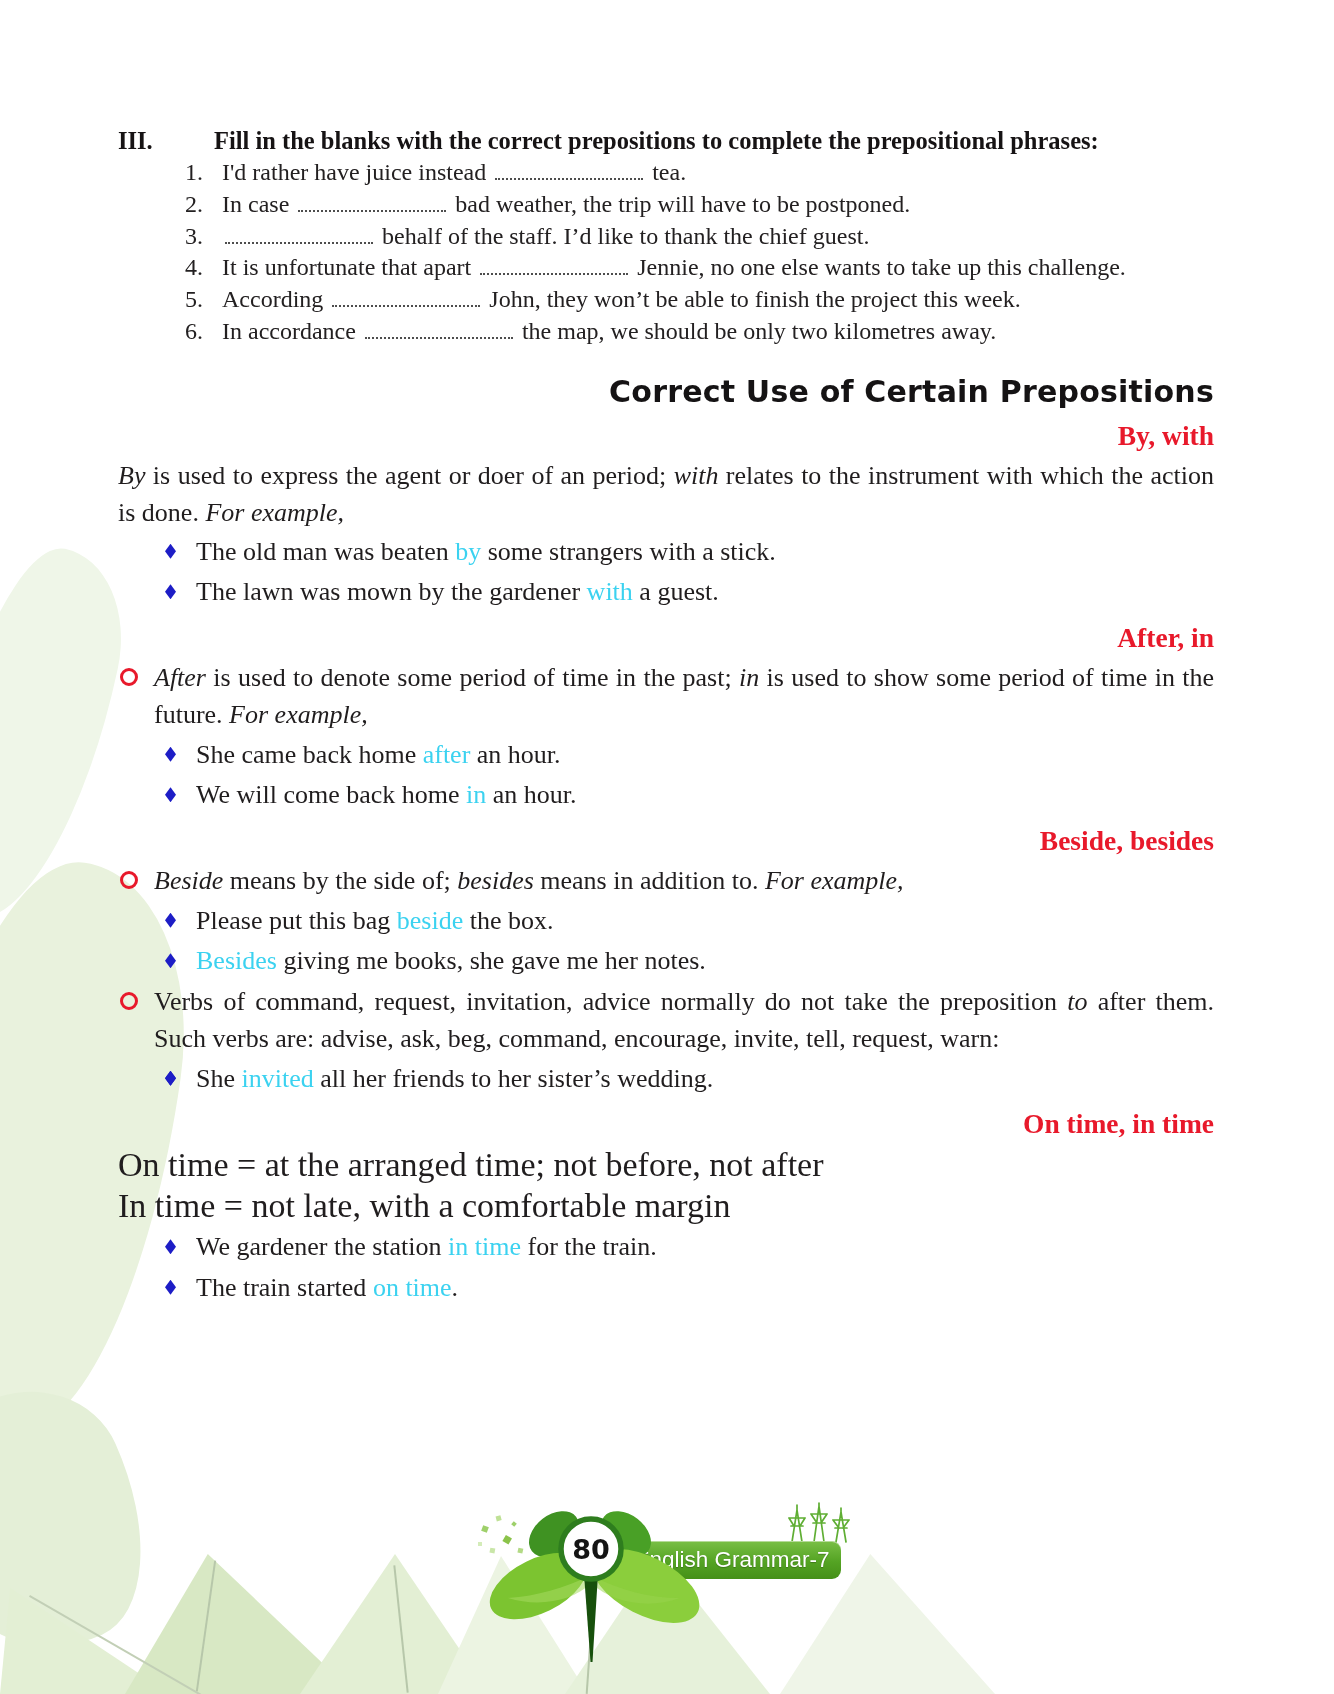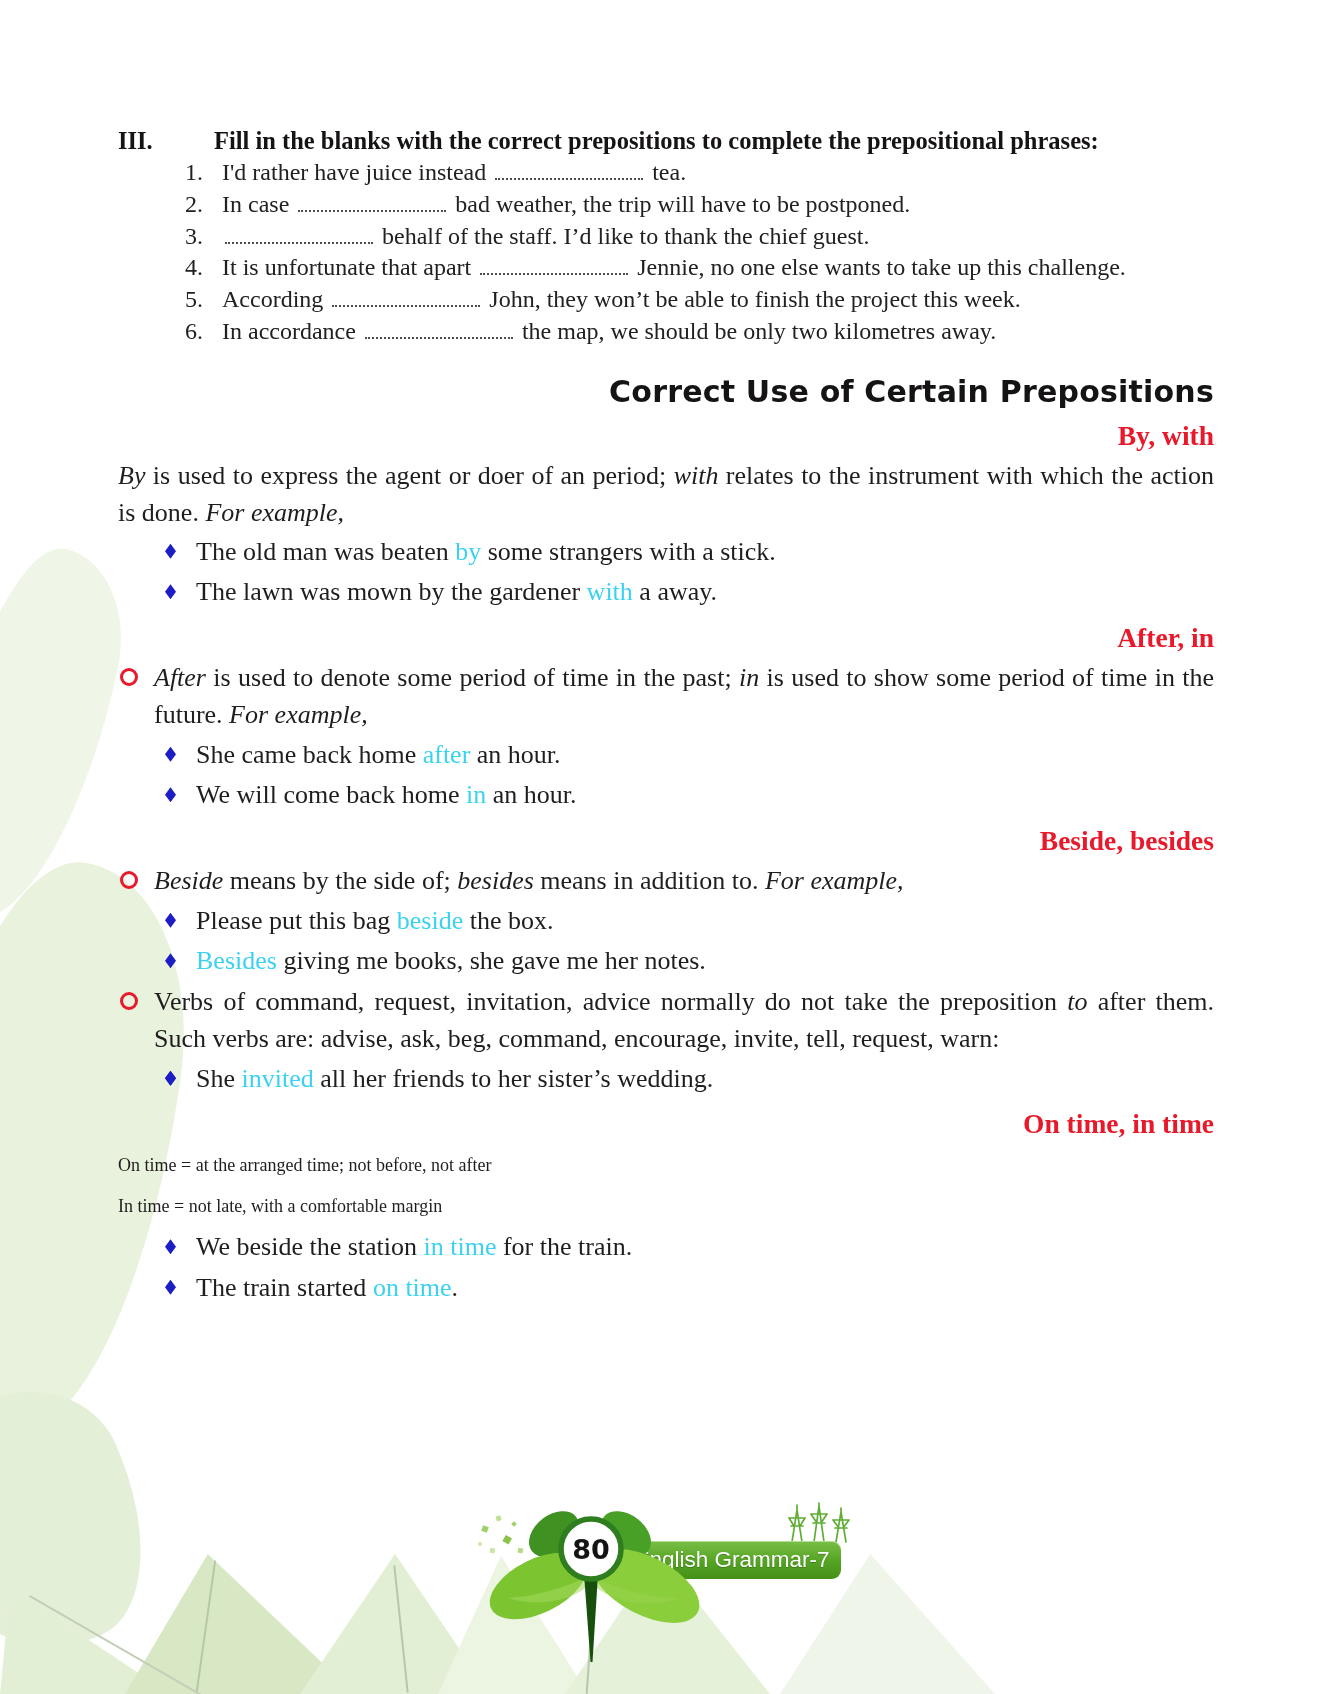--- a/index.html
+++ b/index.html
@@ -41,21 +41,21 @@
   .ex-text{flex:1;text-align:justify;}
   .blank{display:inline-block;width:148px;height:0.78em;border-bottom:2.6px dotted #4d4d4d;
          margin:0 3px;vertical-align:baseline;}
 
   .main-heading{font-family:"DejaVu Sans",sans-serif;font-weight:bold;font-size:30px;
                 letter-spacing:0.2px;text-align:right;color:#151314;margin:26px 0 10px;}
 
   .red-heading{color:var(--accent-red,#e8192b);font-size:27.5px;line-height:33px;
                font-weight:bold;margin:9px 0 5px;text-align:right;}
   .para{font-size:26px;line-height:37px;text-align:justify;margin:0;}
-  .plain{font-size:18px;line-height:40px;margin:1px 0;}
+  .plain{font-size:34px;line-height:40px;margin:1px 0;}
   .it{font-style:italic;}
   .cy{color:var(--highlight-cyan,#3bd2f0);}
 
   .o-para{display:flex;margin:2px 0;}
   .o-bullet{flex:none;width:12px;height:12px;border:3.4px solid var(--accent-red,#e8192b);
             border-radius:50%;margin:9px 16px 0 2px;}
   .o-para .para{flex:1;}
 
   .diamond-item{position:relative;padding-left:78px;font-size:26px;line-height:39.5px;margin:1px 0;}
   .d-bullet{position:absolute;left:47px;top:12px;width:11px;height:15px;
@@ -135,21 +135,21 @@
   </h3>
         <p class="para">
     <span><span class="it ">By</span><span class=""> is used to express the agent or doer of an period; </span><span class="it ">with</span><span class=""> relates to the instrument with which the action is done. </span><span class="it ">For example,</span></span>
   </p>
         <div class="diamond-item">
     <span class="d-bullet"></span>
     <span><span class="">The old man was beaten </span><span class="cy">by</span><span class=""> some strangers with a stick.</span></span>
   </div>
         <div class="diamond-item">
     <span class="d-bullet"></span>
-    <span><span class="">The lawn was mown by the gardener </span><span class="cy">with</span><span class=""> a away.</span></span>
+    <span><span class="">The lawn was mown by the gardener </span><span class="cy">with</span><span class=""> a guest.</span></span>
   </div>
         <h3 class="red-heading">
     <span>After, in</span>
   </h3>
         <div class="o-para">
     <span class="o-bullet"></span>
     <p class="para">
       <span><span class="it ">After</span><span class=""> is used to denote some period of time in the past; </span><span class="it ">in</span><span class=""> is used to show some period of time in the future. </span><span class="it ">For example,</span></span>
     </p>
   </div>
@@ -195,21 +195,21 @@
     <span>On time, in time</span>
   </h3>
         <p class="plain">
     <span><span class="">On time = at the arranged time; not before, not after</span></span>
   </p>
         <p class="plain">
     <span><span class="">In time = not late, with a comfortable margin</span></span>
   </p>
         <div class="diamond-item">
     <span class="d-bullet"></span>
-    <span><span class="">We beside the station </span><span class="cy">in time</span><span class=""> for the train.</span></span>
+    <span><span class="">We gardener the station </span><span class="cy">in time</span><span class=""> for the train.</span></span>
   </div>
         <div class="diamond-item">
     <span class="d-bullet"></span>
     <span><span class="">The train started </span><span class="cy">on time</span><span class="">.</span></span>
   </div>
       </div>
   </div>
 
   <svg class="towers" width="72" height="42" viewBox="0 0 72 42">
     <g stroke="#5fae33" stroke-width="1.7" fill="none" stroke-linecap="round">

